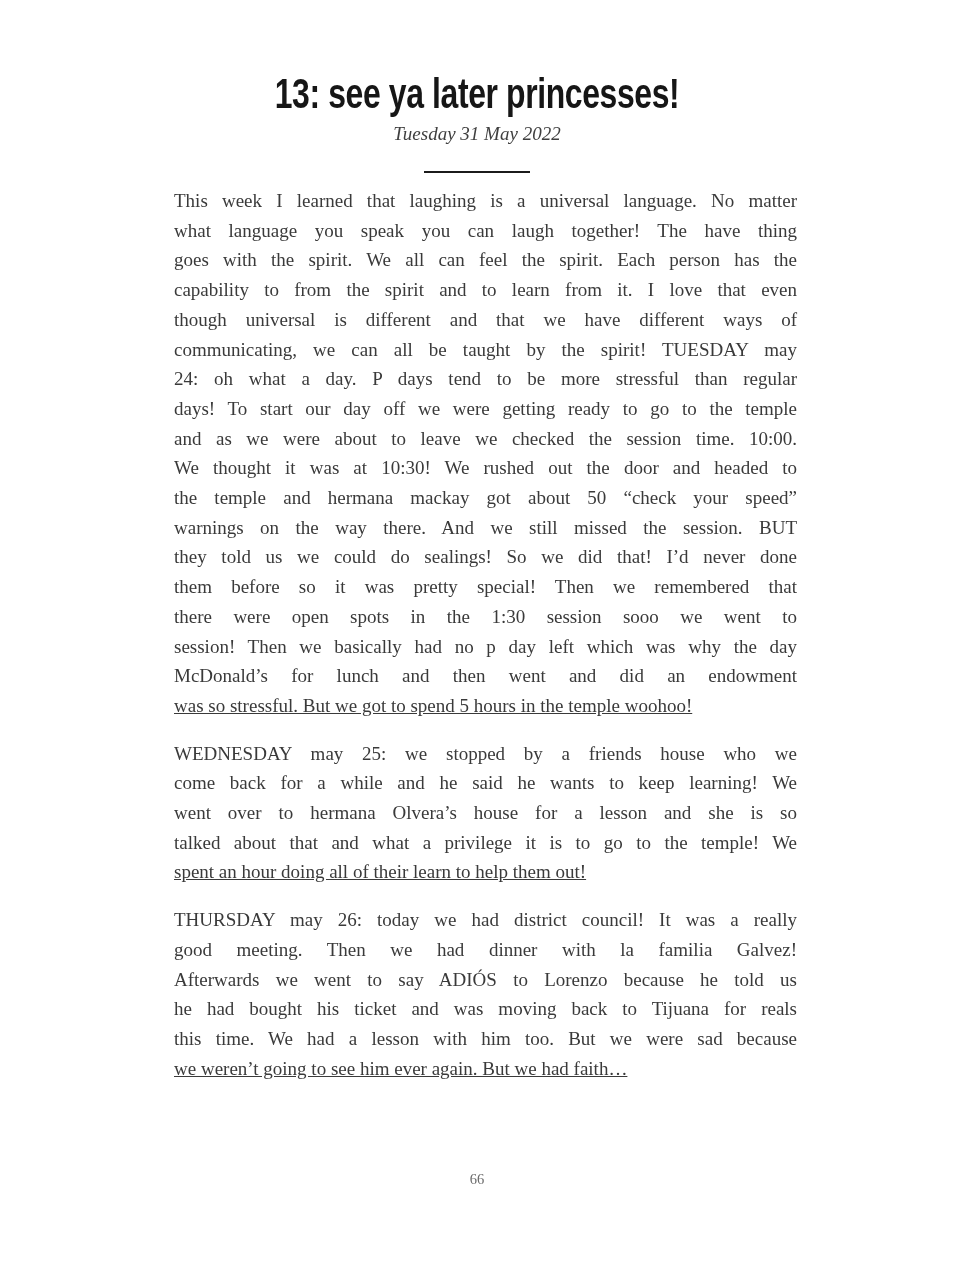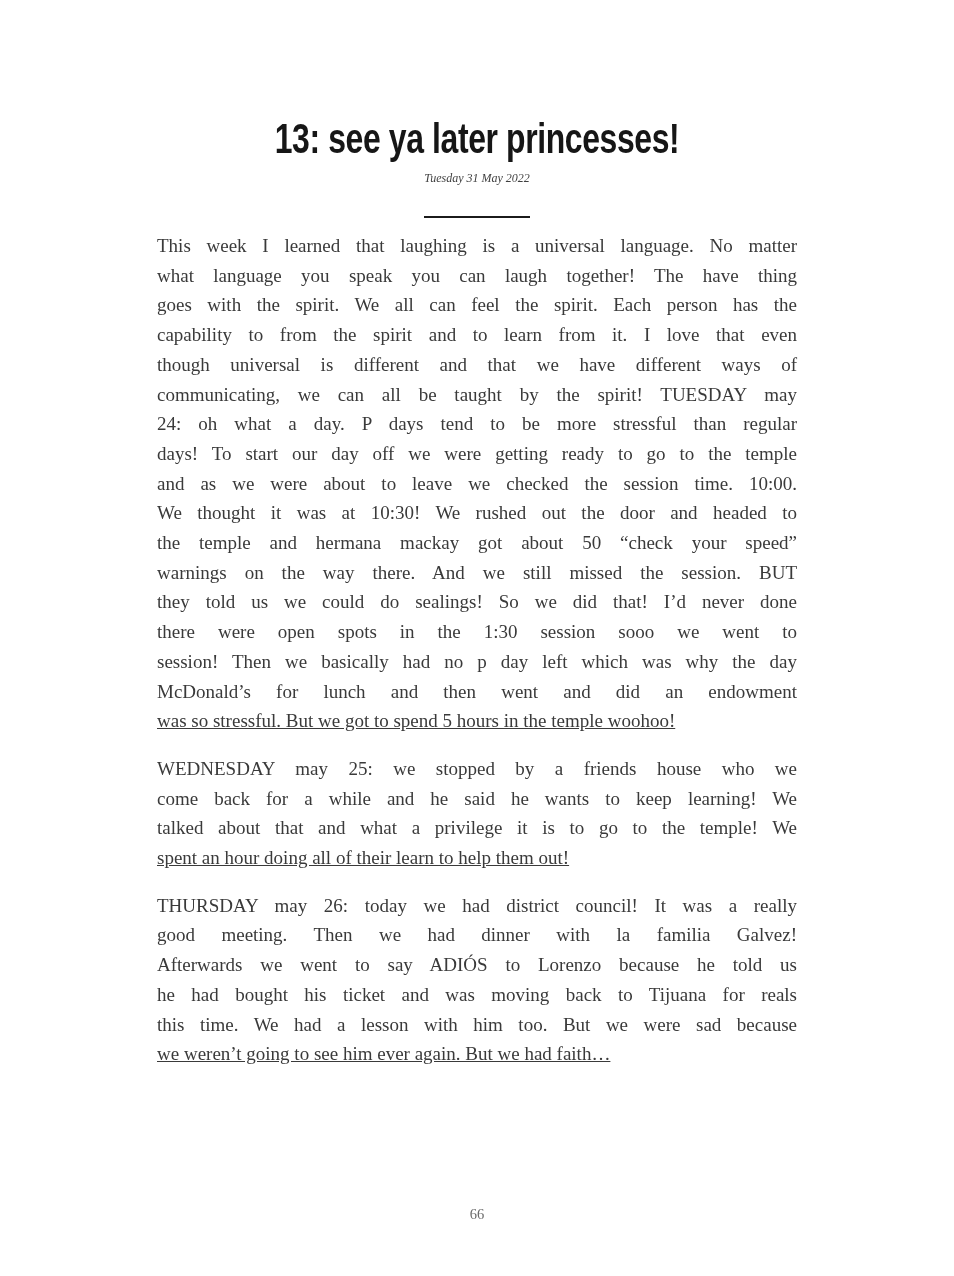--- a/index.html
+++ b/index.html
@@ -10,67 +10,67 @@
     font-family: "Liberation Serif", serif;
     overflow: hidden;
   }
   .page {
     position: relative;
     width: 954px;
     height: 1276px;
     background: #ffffff;
   }
   .header {
-    padding-top: 118px;
+    padding-top: 73px;
     text-align: center;
   }
   .title {
     margin: 0;
     font-family: "Liberation Sans", sans-serif;
     font-weight: 700;
     font-size: 42px;
     line-height: 42px;
     color: #161616;
     letter-spacing: -0.5px;
     white-space: nowrap;
     transform: scaleX(0.76);
     transform-origin: 50% 50%;
   }
   .date {
     margin-top: 10px;
     font-family: "Liberation Serif", serif;
     font-style: italic;
-    font-size: 12px;
+    font-size: 19px;
     line-height: 17px;
     color: #3f3f3f;
   }
   .divider {
     width: 106px;
     height: 0;
     border-bottom: 2px solid #1b1b1b;
     margin: 29px auto 0 auto;
   }
   .article {
     width: 640px;
     margin: 13px auto 0 auto;
     font-size: 19px;
     color: #3a3a3a;
   }
-  .para { margin: 0 0 18px 0; }
+  .para { margin: 0 0 18px 17px; }
   .line {
     line-height: 29.7px;
     text-align: justify;
     text-align-last: justify;
   }
   .line.last { text-align-last: left; text-decoration: underline; }
   .page-number {
     position: absolute;
     left: 0;
     right: 0;
-    top: 1206px;
+    top: 1171px;
     text-align: center;
     font-size: 14.5px;
     line-height: 17px;
     color: #6b6b6b;
   }
 </style>
 </head>
 <body>
 
 <div class="page">
@@ -89,28 +89,30 @@
         <div class="line">capability to from the spirit and to learn from it. I love that even</div>
         <div class="line">though universal is different and that we have different ways of</div>
         <div class="line">communicating, we can all be taught by the spirit! TUESDAY may</div>
         <div class="line">24: oh what a day. P days tend to be more stressful than regular</div>
         <div class="line">days! To start our day off we were getting ready to go to the temple</div>
         <div class="line">and as we were about to leave we checked the session time. 10:00.</div>
         <div class="line">We thought it was at 10:30! We rushed out the door and headed to</div>
         <div class="line">the temple and hermana mackay got about 50 “check your speed”</div>
         <div class="line">warnings on the way there. And we still missed the session. BUT</div>
         <div class="line">they told us we could do sealings! So we did that! I’d never done</div>
+        <div class="line">them before so it was pretty special! Then we remembered that</div>
         <div class="line">there were open spots in the 1:30 session sooo we went to</div>
         <div class="line">session! Then we basically had no p day left which was why the day</div>
         <div class="line">McDonald’s for lunch and then went and did an endowment</div>
         <div class="line last">was so stressful. But we got to spend 5 hours in the temple woohoo!</div>
       </div>
       <div class="para">
         <div class="line">WEDNESDAY may 25: we stopped by a friends house who we</div>
         <div class="line">come back for a while and he said he wants to keep learning! We</div>
+        <div class="line">went over to hermana Olvera’s house for a lesson and she is so</div>
         <div class="line">talked about that and what a privilege it is to go to the temple! We</div>
         <div class="line last">spent an hour doing all of their learn to help them out!</div>
       </div>
       <div class="para">
         <div class="line">THURSDAY may 26: today we had district council! It was a really</div>
         <div class="line">good meeting. Then we had dinner with la familia Galvez!</div>
         <div class="line">Afterwards we went to say ADIÓS to Lorenzo because he told us</div>
         <div class="line">he had bought his ticket and was moving back to Tijuana for reals</div>
         <div class="line">this time. We had a lesson with him too. But we were sad because</div>
         <div class="line last">we weren’t going to see him ever again. But we had faith…</div>

